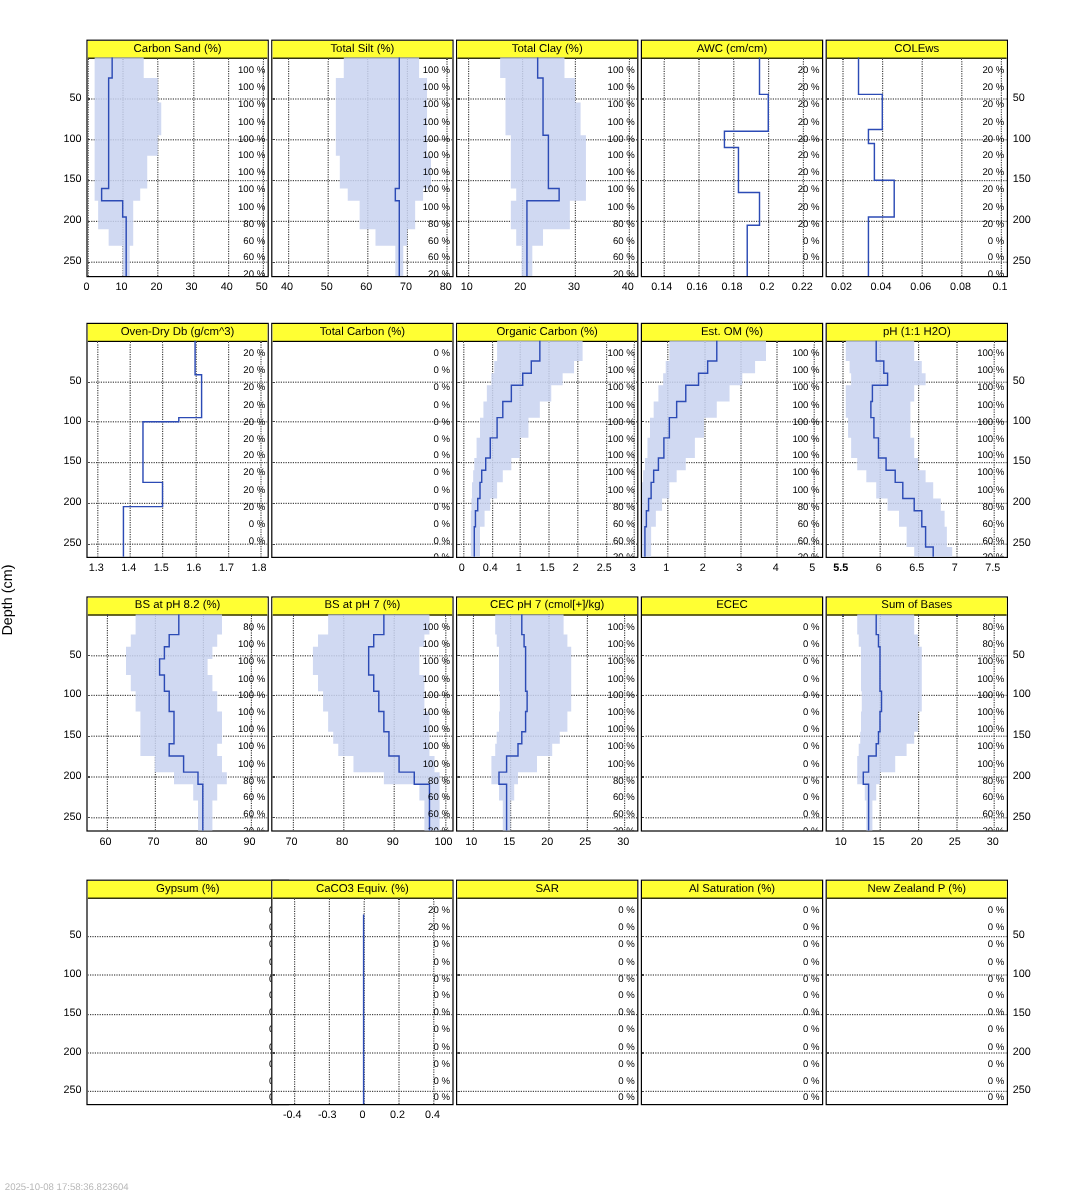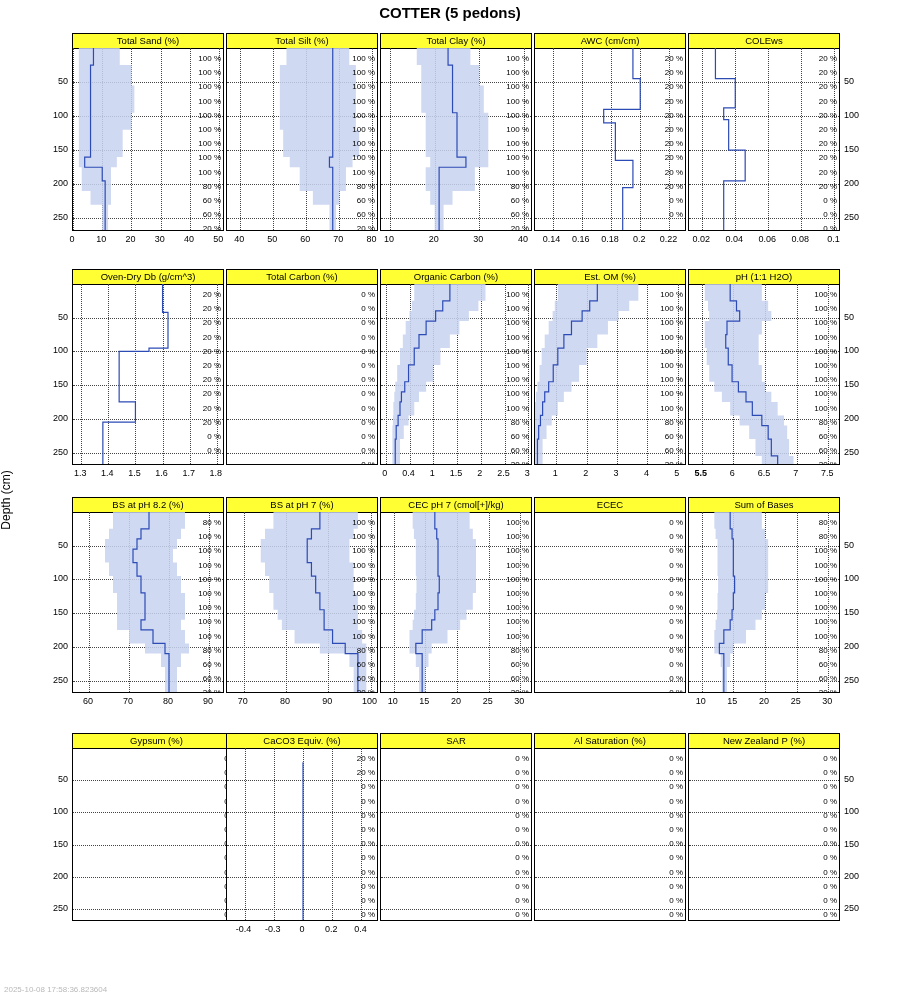--- a/index.html
+++ b/index.html
@@ -24,26 +24,25 @@
   .yaxR{position:absolute;font-size:9px;color:#000;transform:translateY(-50%);text-align:left;}
 
   svg{position:absolute;left:0;top:0;overflow:visible;}
   .band{fill:#c8d2f0;fill-opacity:.85;stroke:none;}
   .median{fill:none;stroke:#2c4bb5;stroke-width:1.2;}
 </style>
 </head>
 <body>
 
 <div id="root">
-  <div class="title">COTTER (5 pedons)</div>
   <div class="ylabel">Depth (cm)</div>
   <div class="stamp">2025-10-08 17:58:36.823604</div>
   <div id="grid-container">
       <div class="panel" style="left: 72px; top: 33px; width: 152px; height: 198px;">
-        <div class="strip">Total Sand (%)</div>
+        <div class="strip">Carbon Sand (%)</div>
         <div class="plotarea">
           <div class="gridv" style="left: 0px;"></div>
           <div class="gridv" style="left: 29.2308px;"></div>
           <div class="gridv" style="left: 58.4615px;"></div>
           <div class="gridv" style="left: 87.6923px;"></div>
           <div class="gridv" style="left: 116.923px;"></div>
           <div class="gridv" style="left: 146.154px;"></div>
           <div class="gridh" style="top: 34.0741px;"></div>
           <div class="gridh" style="top: 68.1481px;"></div>
           <div class="gridh" style="top: 102.222px;"></div>

